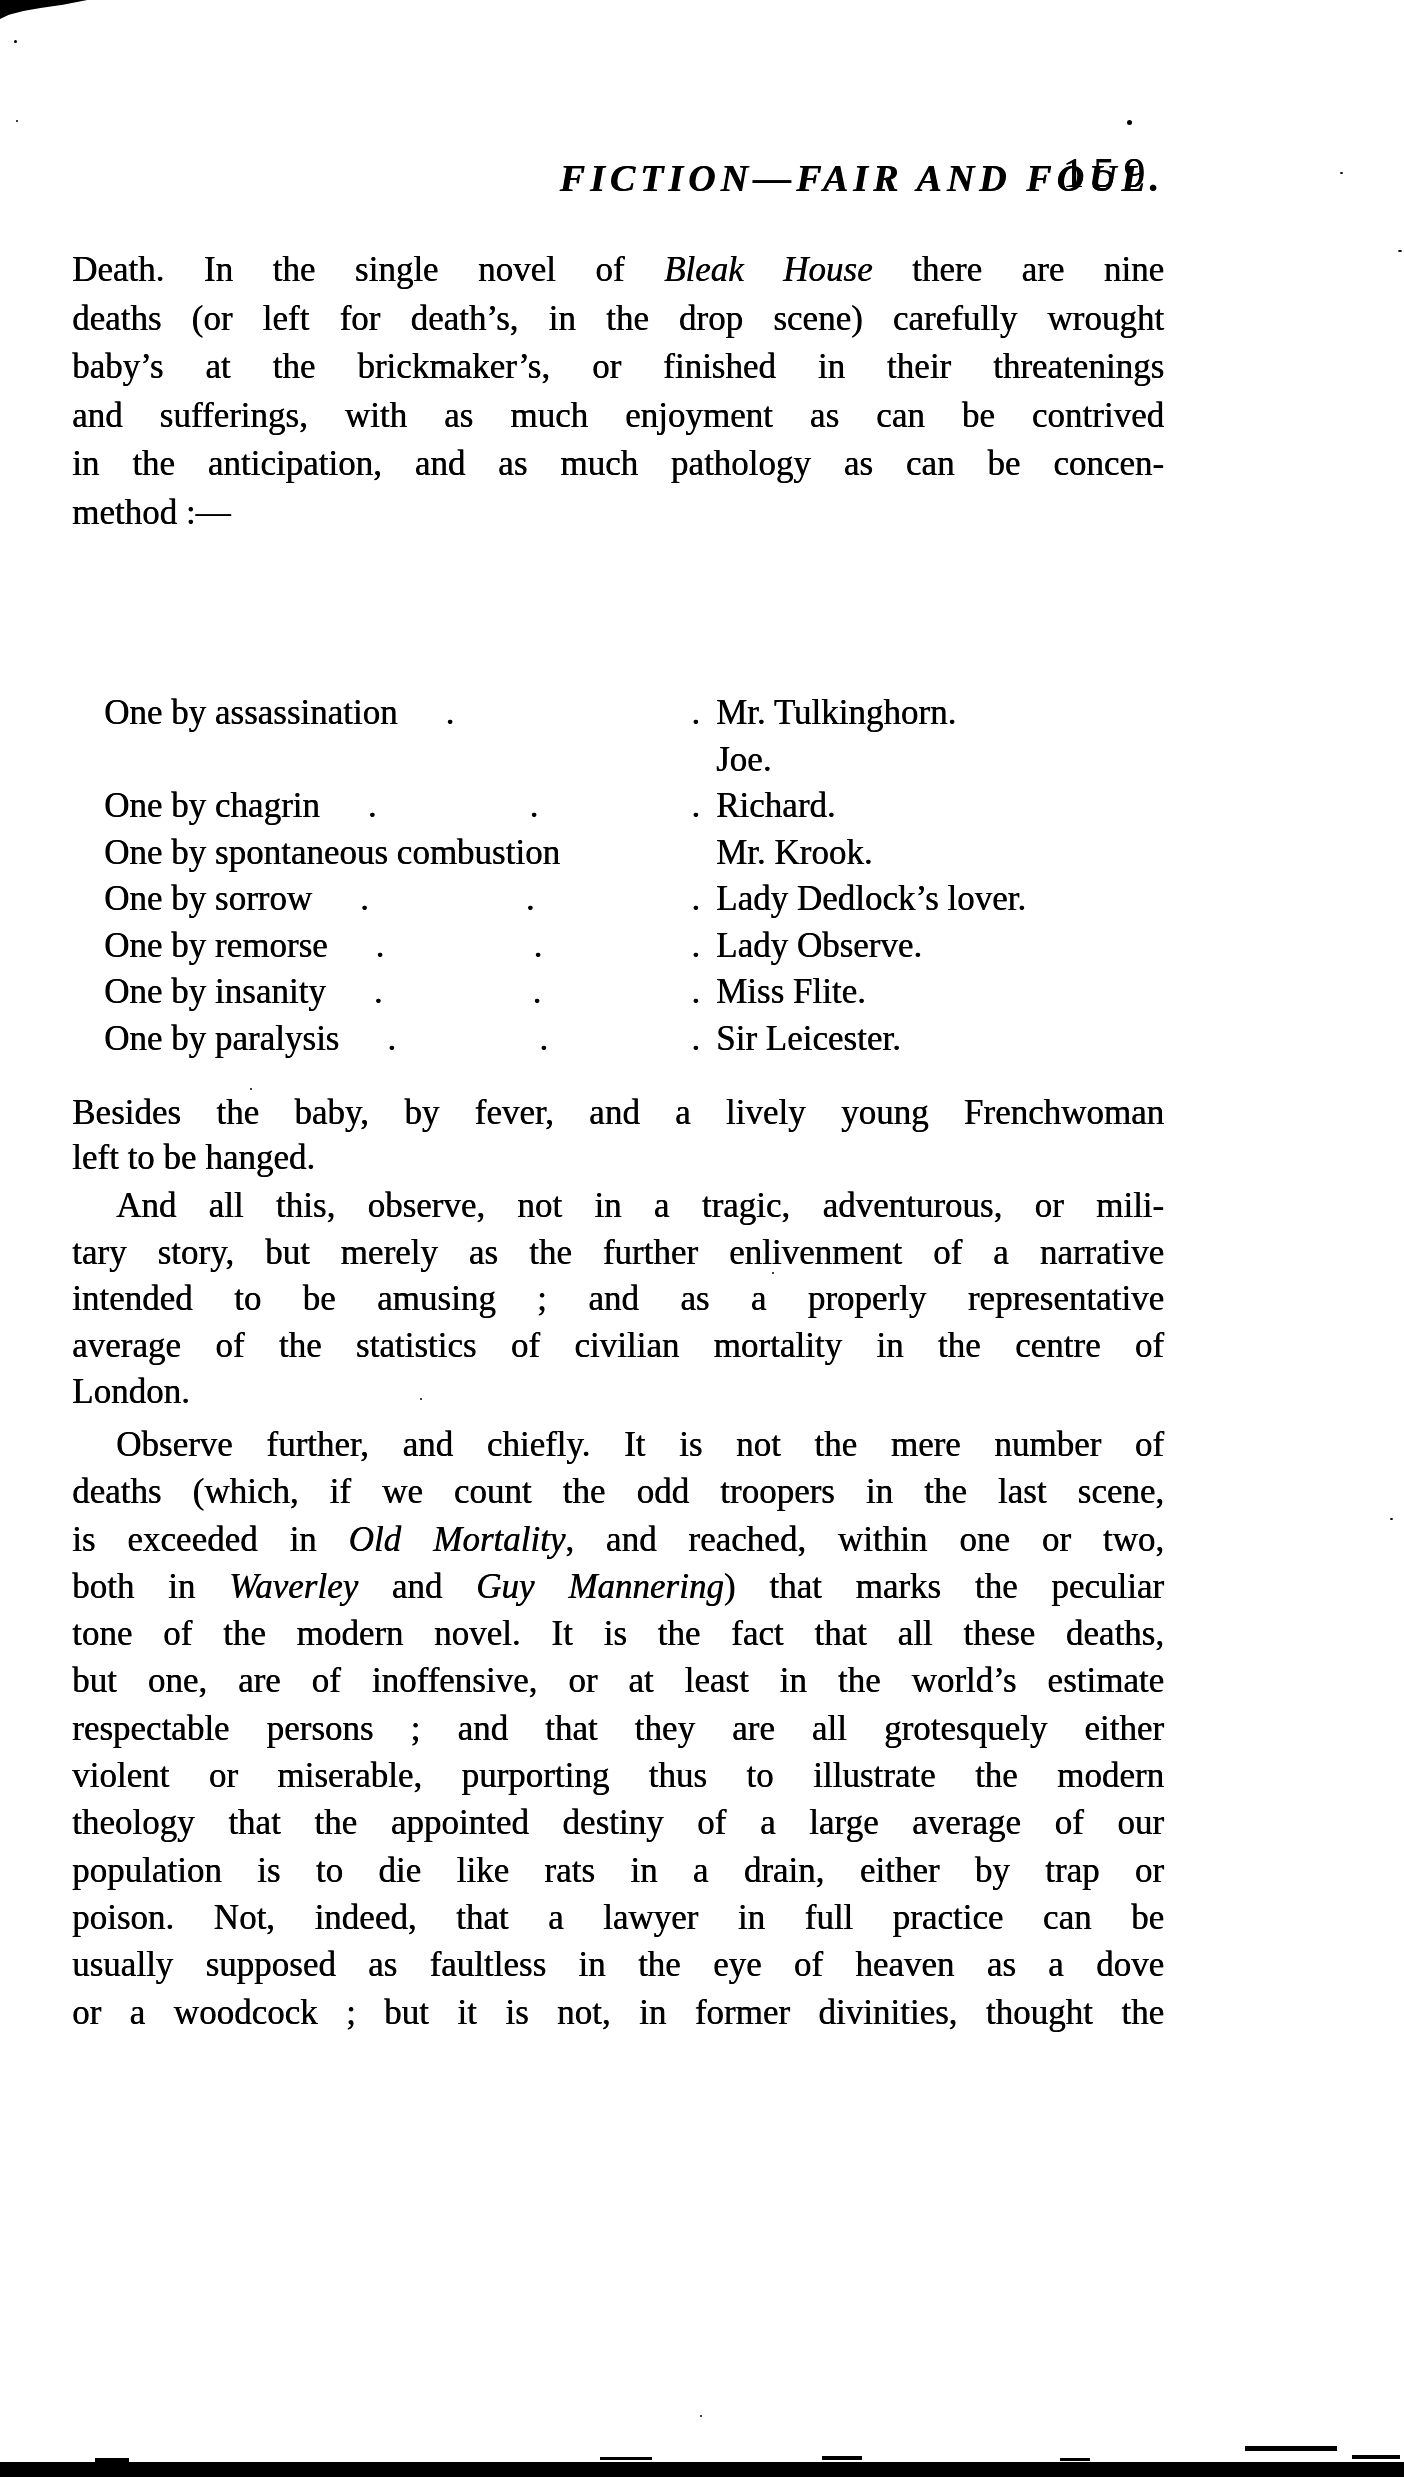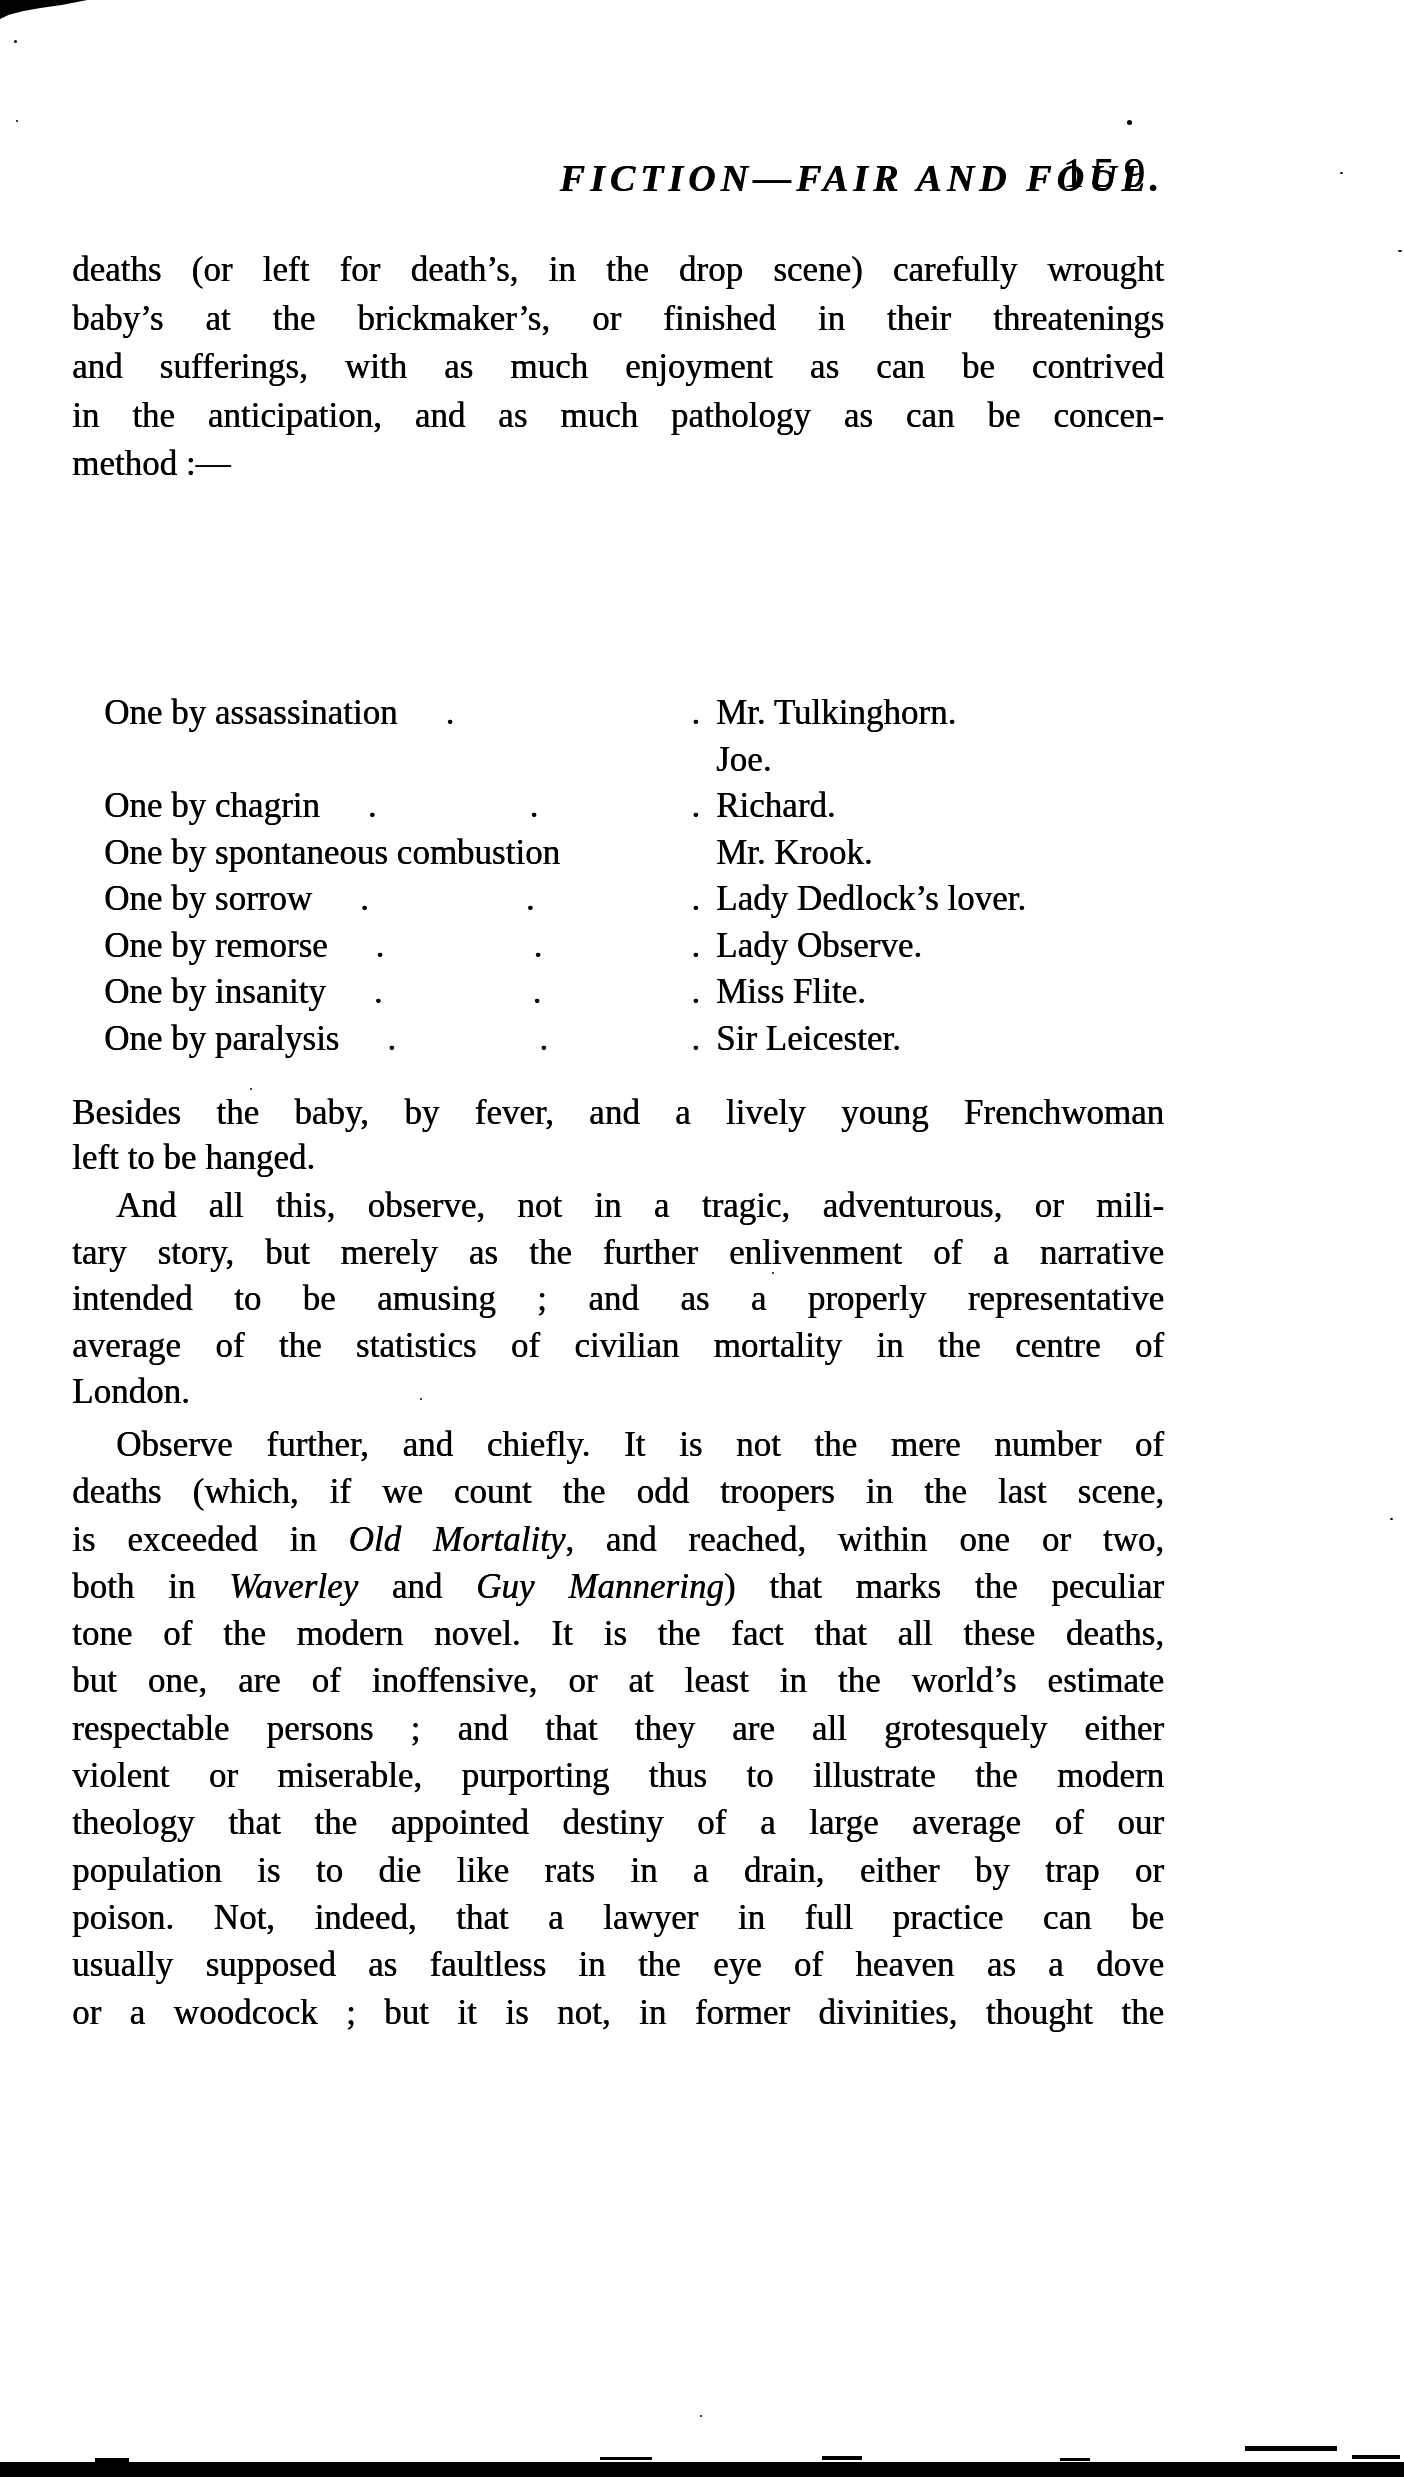--- a/index.html
+++ b/index.html
@@ -60,20 +60,21 @@
   <div class="speck" style="left:1390px;top:1518px;width:3px;height:2px"></div>
   <div class="speck" style="left:250px;top:1088px;width:2px;height:2px"></div>
   <div class="speck" style="left:700px;top:2415px;width:2px;height:2px"></div>
 
   <div class="textcol header" style="position:absolute;">
     <span class="title">FICTION—FAIR AND FOUL.</span>
     <span class="pagenum">159</span>
   </div>
 
   <div class="textcol para p1" style="position:absolute;">
+    <div class="jline"><span>Death.  In the single novel of </span><i>Bleak House</i><span> there are nine</span></div>
     <div class="jline">deaths (or left for death’s, in the drop scene) carefully wrought</div>
     <div class="jline">baby’s at the brickmaker’s, or finished in their threatenings</div>
     <div class="jline">and sufferings, with as much enjoyment as can be contrived</div>
     <div class="jline">in the anticipation, and as much pathology as can be concen-</div>
     <div class="lline">method :—</div>
   </div>
 
   <div class="dtable">
     <div class="trow">
       <span class="tcause">

